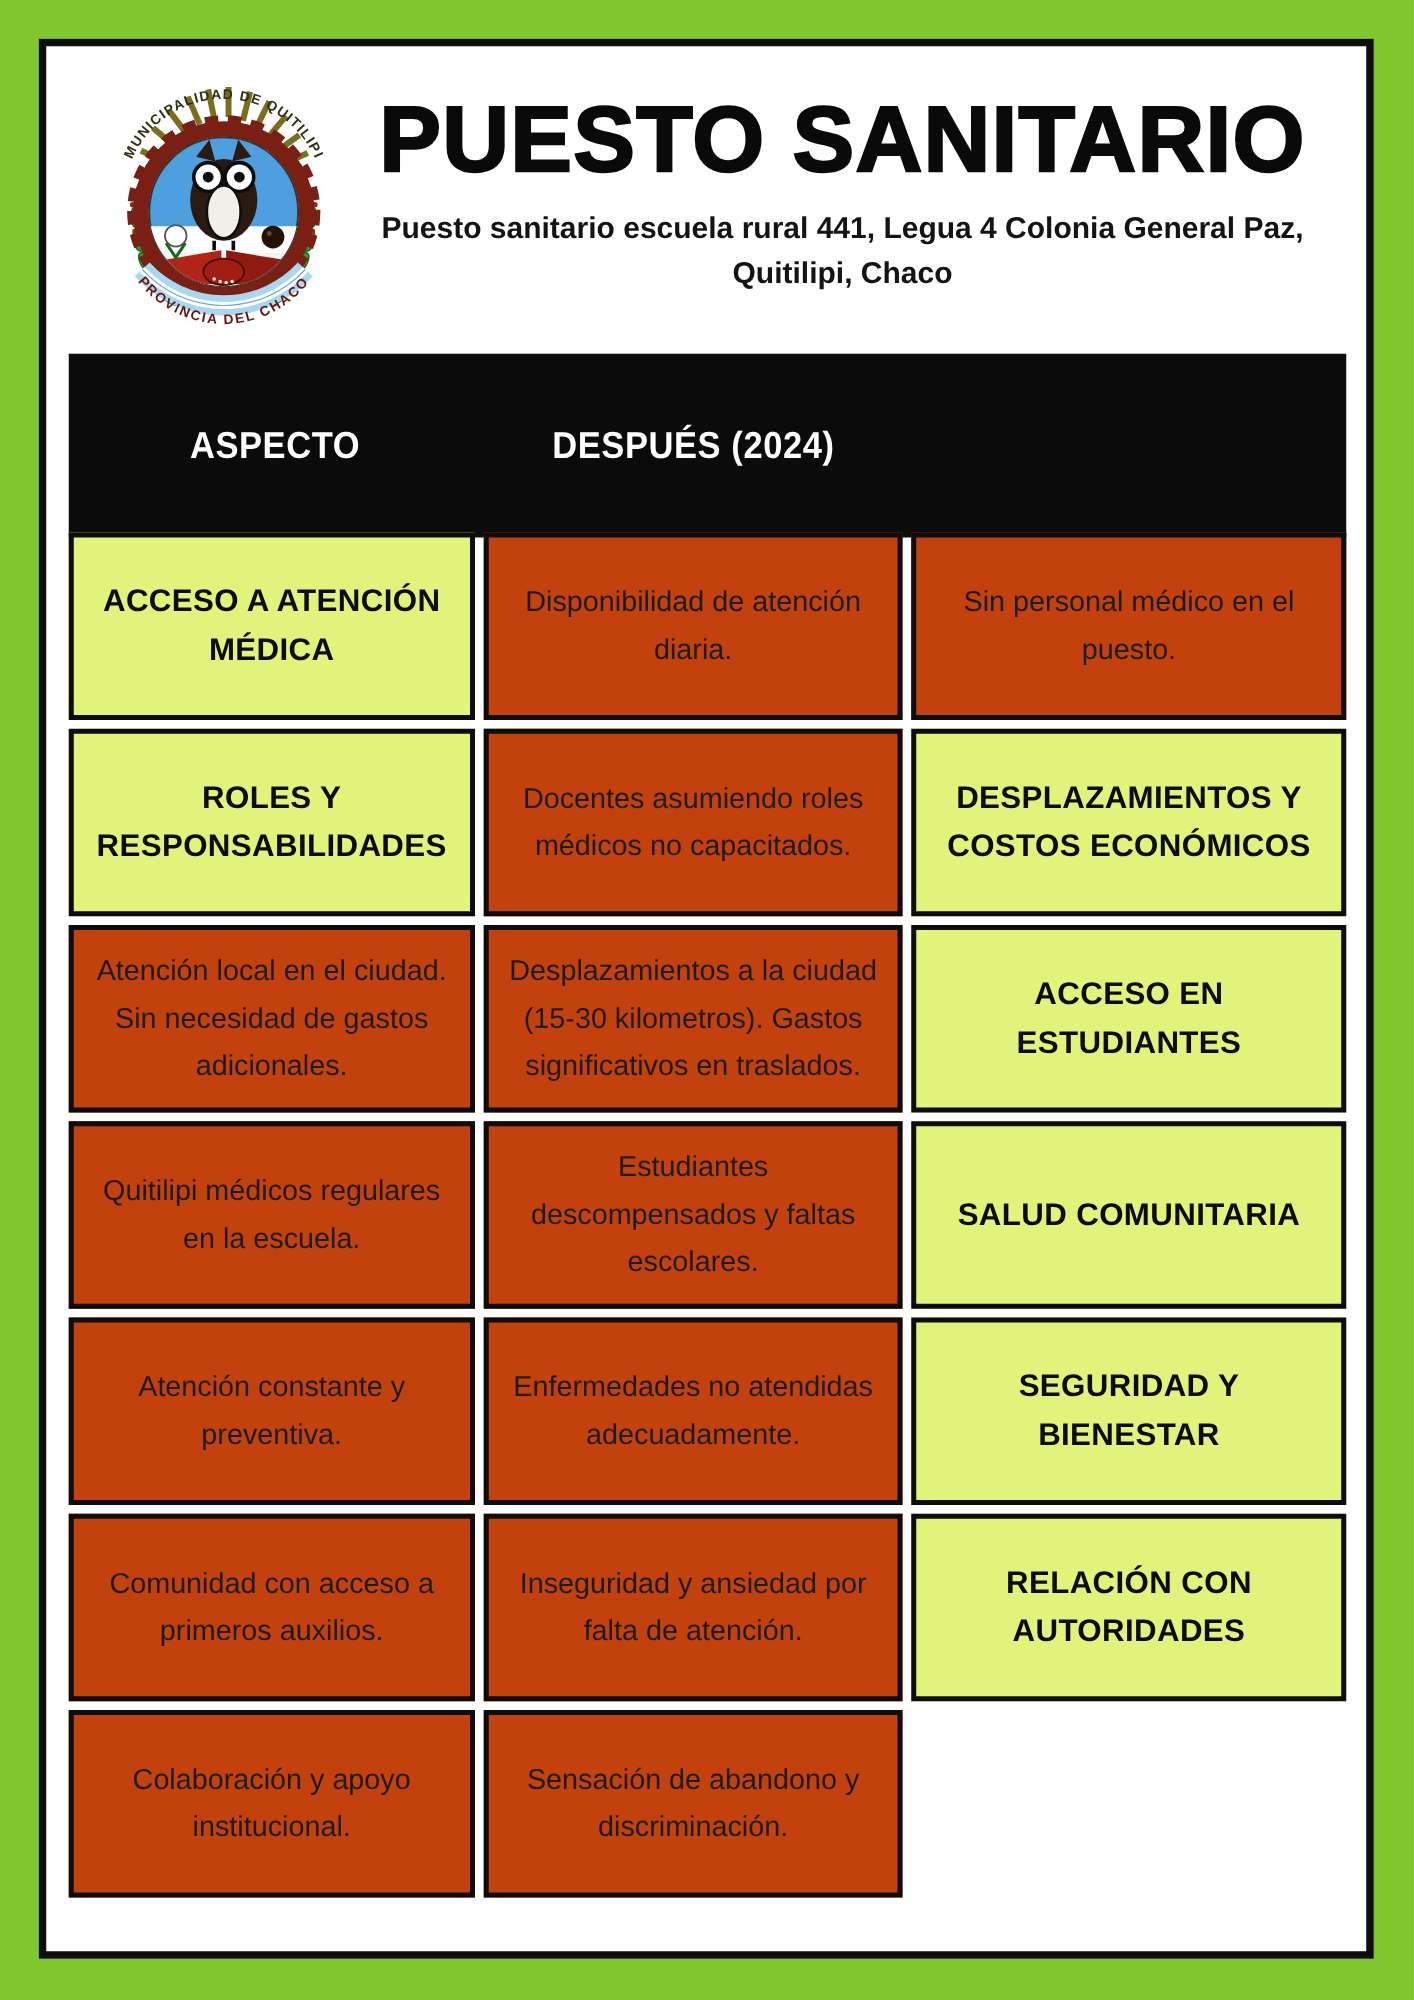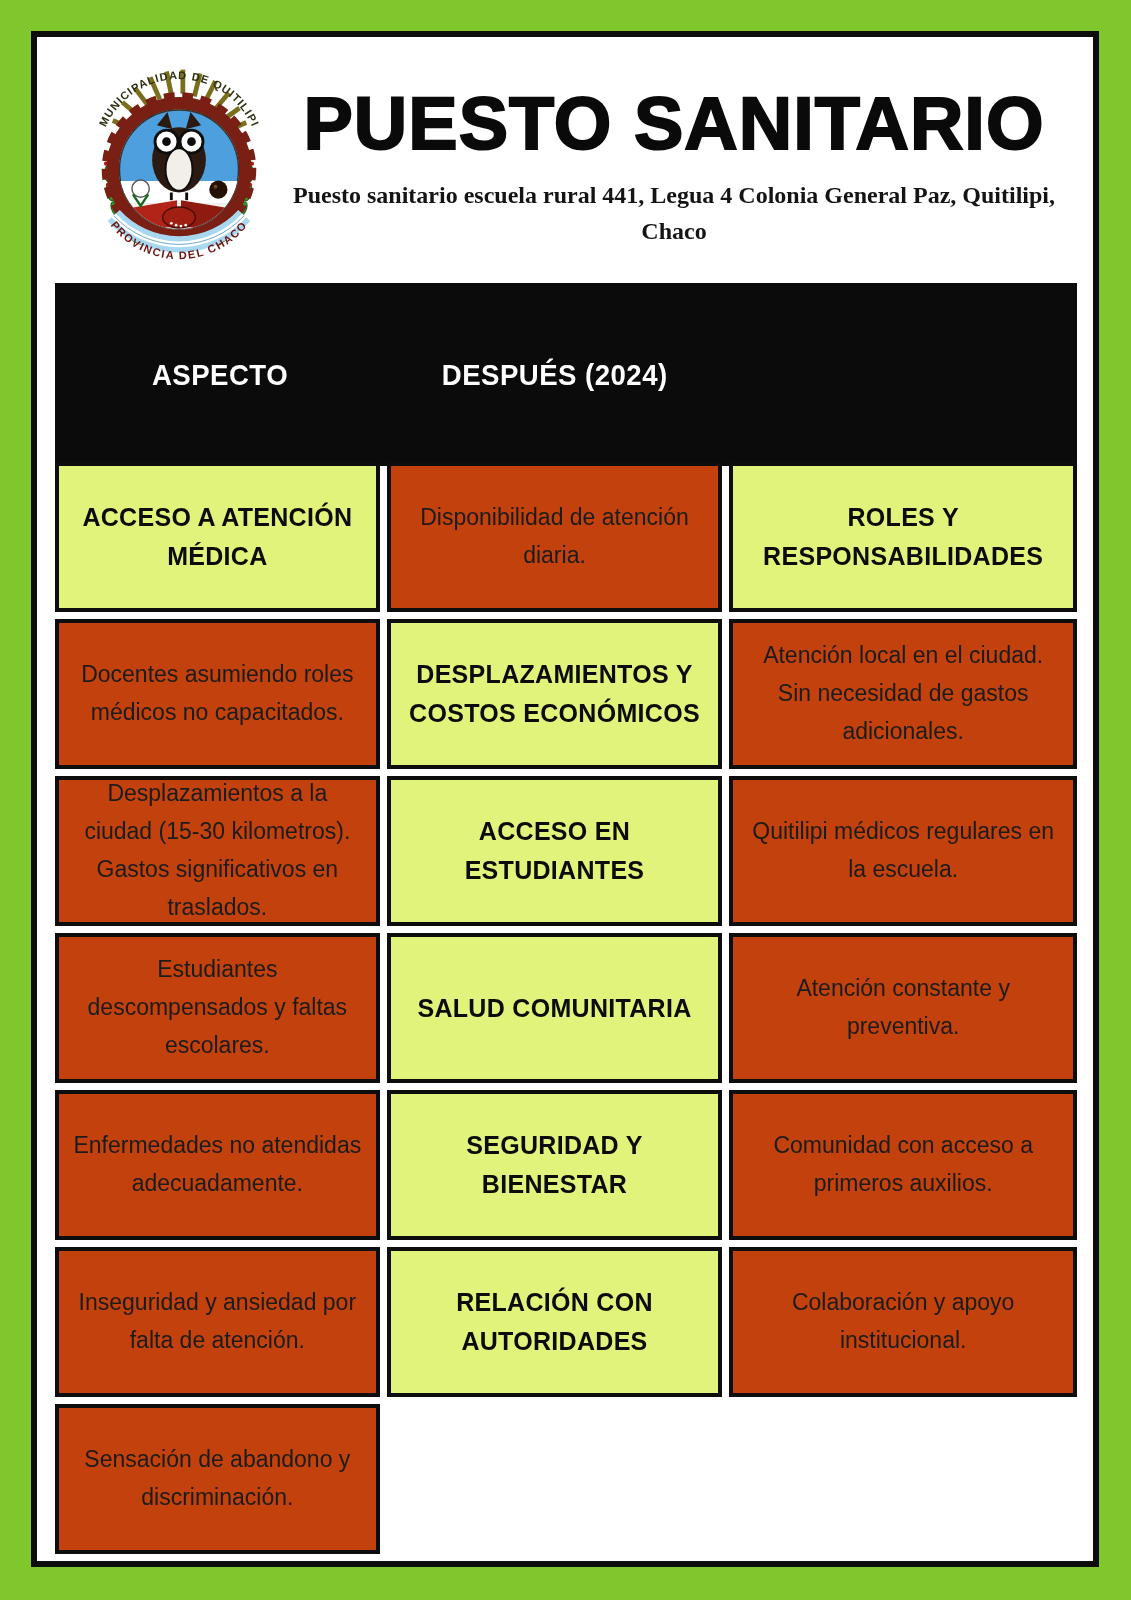--- a/index.html
+++ b/index.html
@@ -30,47 +30,45 @@
     flex: 0 0 auto;
     margin: 6px 0 0 46px;
     width: 192px; height: 228px;
   }
   .logo-wrap svg { width: 100%; height: 100%; display: block; }
   .title-block {
     flex: 1 1 auto;
     text-align: center;
     padding-top: 38px;
     padding-right: 20px;
-    margin-top: 12px;
   }
   .main-title {
     font-size: 74px;
     font-weight: 900;
     letter-spacing: 1px;
     color: #0a0a0a;
     line-height: 1;
     -webkit-text-stroke: 2px #0a0a0a;
     white-space: nowrap;
   }
   .subtitle {
     margin: 16px auto 0 auto;
     max-width: 800px;
     font-size: 24px;
     font-weight: 700;
     line-height: 1.5;
     color: #141414;
-    font-family: Liberation Serif, serif;
   }
   
   .cmp-table {
     margin: 6px 16px 0 18px;
   }
   .thead {
     background: #0b0b0b;
-    height: 183px;
+    height: 147px;
     display: grid;
     grid-template-columns: 325fr 336fr 348fr;
     align-items: center;
   }
   .th {
     text-align: center;
     color: #ffffff;
     font-size: 30px;
     font-weight: 800;
     letter-spacing: 0.5px;
@@ -227,20 +225,21 @@
     </div>
 
     <div class="cmp-table">
       <div class="thead">
         <div class="th"><span>ASPECTO</span></div>
         <div class="th"><span>DESPUÉS (2024)</span></div>
       </div>
       <div class="tbody">
   <div class="cell aspect">ACCESO A ATENCIÓN MÉDICA</div>
   <div class="cell value">Disponibilidad de atención diaria.</div>
+  <div class="cell value">Sin personal médico en el puesto.</div>
 
   <div class="cell aspect">ROLES Y RESPONSABILIDADES</div>
   <div class="cell value">Docentes asumiendo roles médicos no capacitados.</div>
 
   <div class="cell aspect">DESPLAZAMIENTOS Y COSTOS ECONÓMICOS</div>
   <div class="cell value">Atención local en el ciudad. Sin necesidad de gastos adicionales.</div>
   <div class="cell value">Desplazamientos a la ciudad (15-30 kilometros). Gastos significativos en traslados.</div>
 
   <div class="cell aspect">ACCESO EN ESTUDIANTES</div>
   <div class="cell value">Quitilipi médicos regulares en la escuela.</div>

